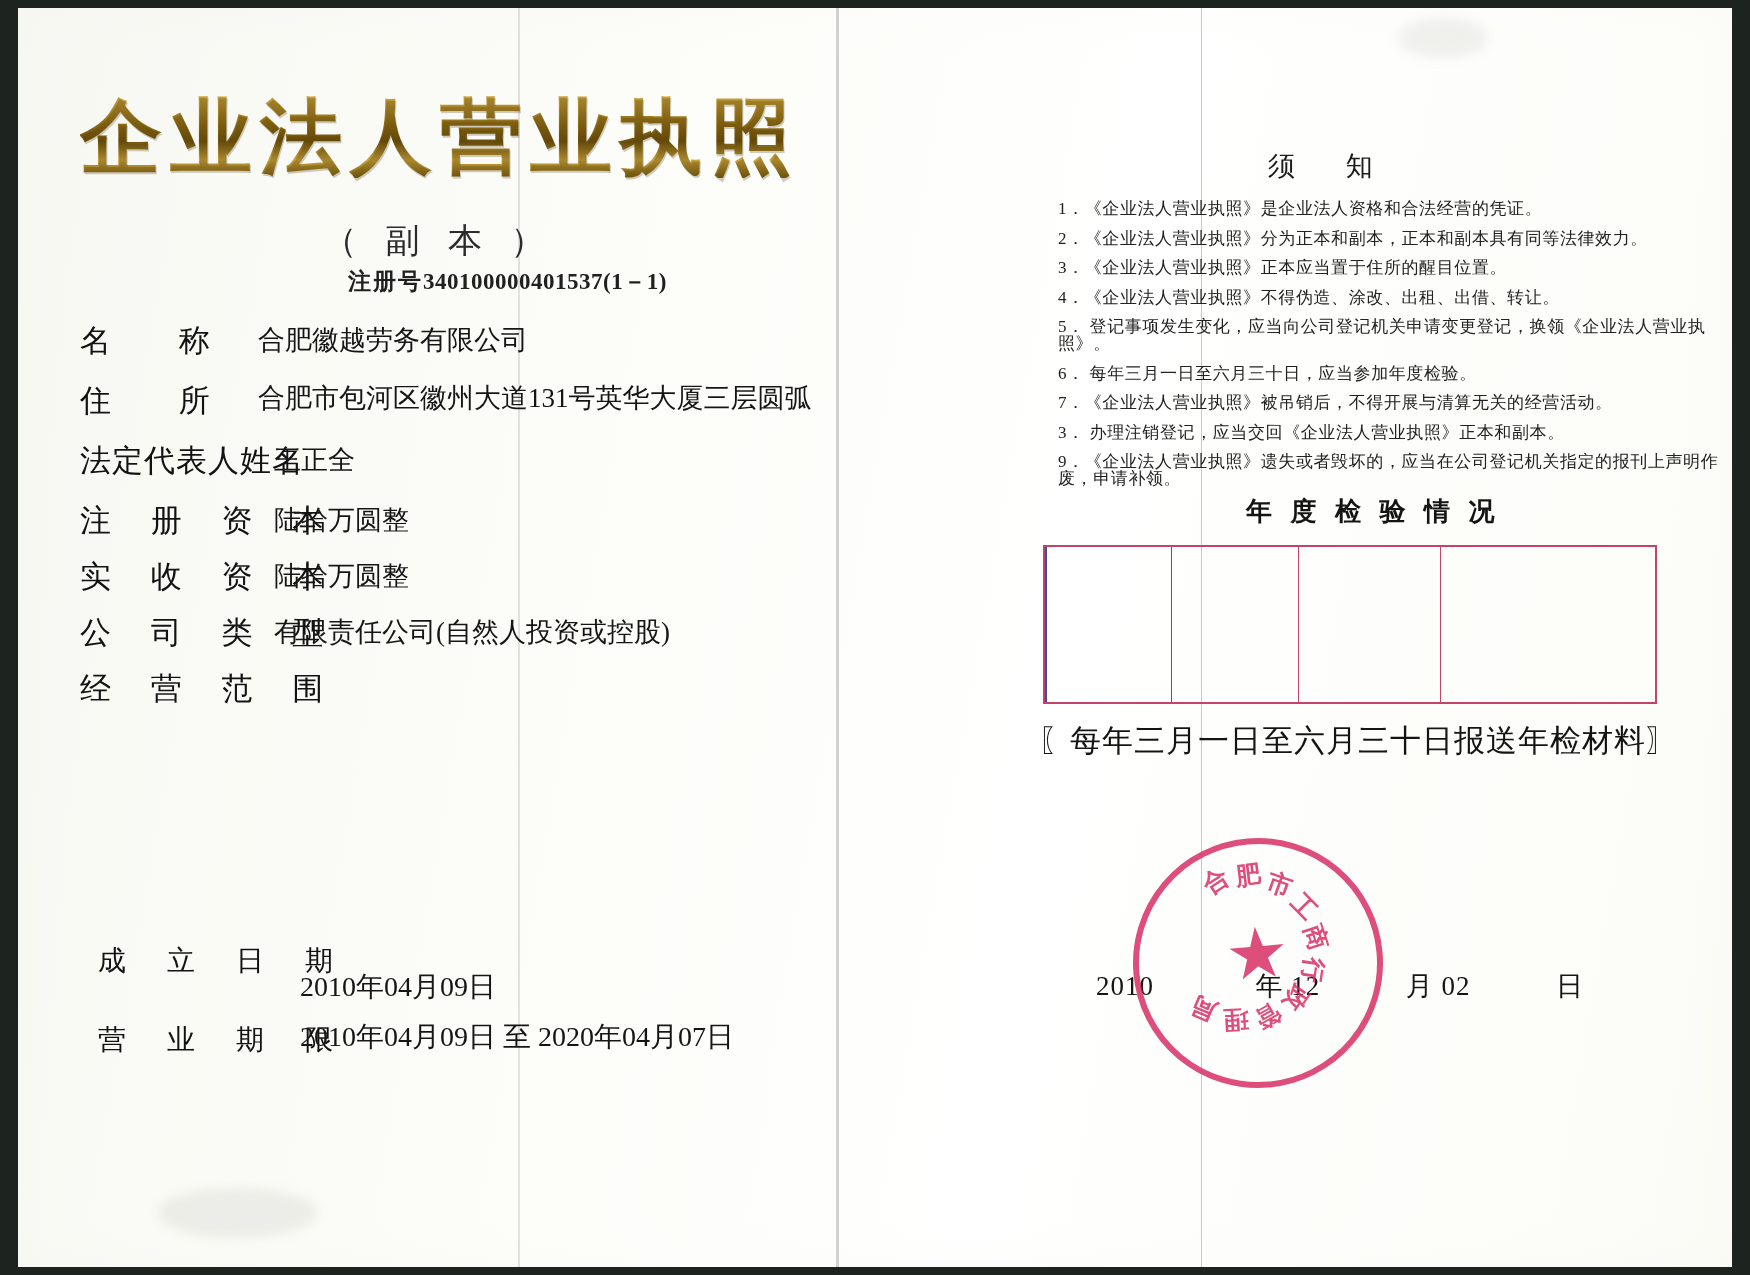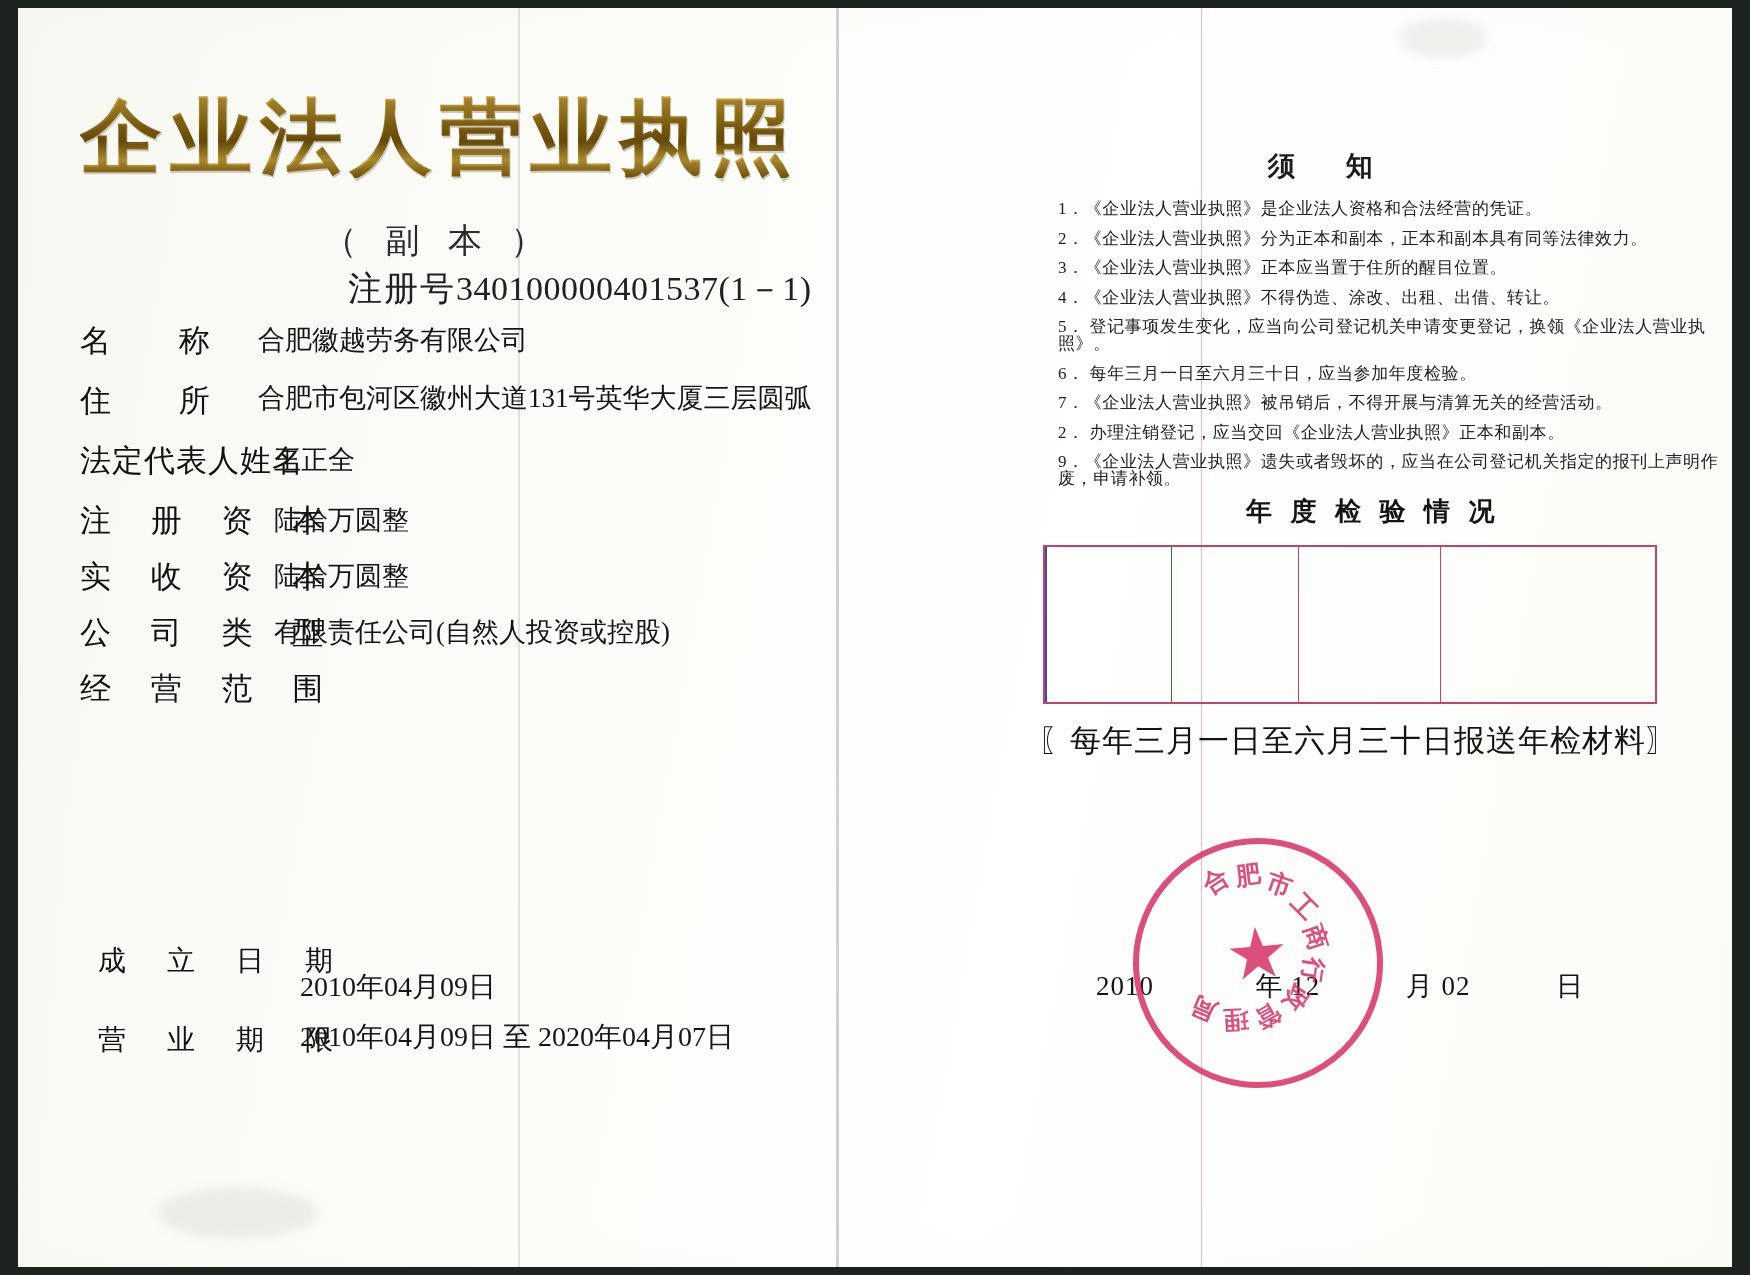--- a/index.html
+++ b/index.html
@@ -82,23 +82,24 @@
     left: 305px;
     top: 210px;
     font-size: 34px;
     letter-spacing: 10px;
     color: #2b2b2b;
   }
   .reg-no {
     position: absolute;
     left: 330px;
     top: 258px;
-    font-size: 34px;
+    font-size: 23px;
     color: #20201f;
     letter-spacing: .5px;
+    font-weight: bold;
   }
   .reg-no .lbl { letter-spacing: 2px; }
 
   .field-label {
     position: absolute;
     font-size: 31px;
     color: #121212;
     white-space: nowrap;
   }
   .field-value {
@@ -132,21 +133,21 @@
     width: 700px;
     height: 100%;
   }
   .notice-title {
     position: absolute;
     left: 230px;
     top: 140px;
     font-size: 27px;
     letter-spacing: 22px;
     color: #1b1b1b;
-    font-weight: 700;
+    font-weight: 400;
   }
   .notice-list {
     position: absolute;
     left: 10px;
     top: 192px;
     width: 690px;
     font-size: 17px;
     color: #222;
     line-height: 1.0;
   }
@@ -307,21 +308,21 @@
       <div class="notice-title">须    知</div>
 
       <div class="notice-list">
         <div class="notice-item">1．《企业法人营业执照》是企业法人资格和合法经营的凭证。</div>
         <div class="notice-item">2．《企业法人营业执照》分为正本和副本，正本和副本具有同等法律效力。</div>
         <div class="notice-item">3．《企业法人营业执照》正本应当置于住所的醒目位置。</div>
         <div class="notice-item">4．《企业法人营业执照》不得伪造、涂改、出租、出借、转让。</div>
         <div class="notice-item">5． 登记事项发生变化，应当向公司登记机关申请变更登记，换领《企业法人营业执照》。</div>
         <div class="notice-item">6． 每年三月一日至六月三十日，应当参加年度检验。</div>
         <div class="notice-item">7．《企业法人营业执照》被吊销后，不得开展与清算无关的经营活动。</div>
-        <div class="notice-item">2． 办理注销登记，应当交回《企业法人营业执照》正本和副本。</div>
+        <div class="notice-item">3． 办理注销登记，应当交回《企业法人营业执照》正本和副本。</div>
         <div class="notice-item">9．《企业法人营业执照》遗失或者毁坏的，应当在公司登记机关指定的报刊上声明作废，申请补领。</div>
       </div>
 
       <div class="annual-title">年 度 检 验 情 况</div>
 
       <div class="annual-table">
         <div class="inner-left"></div>
         <div class="col c1"></div>
         <div class="col c2"></div>
         <div class="col c3"></div>

